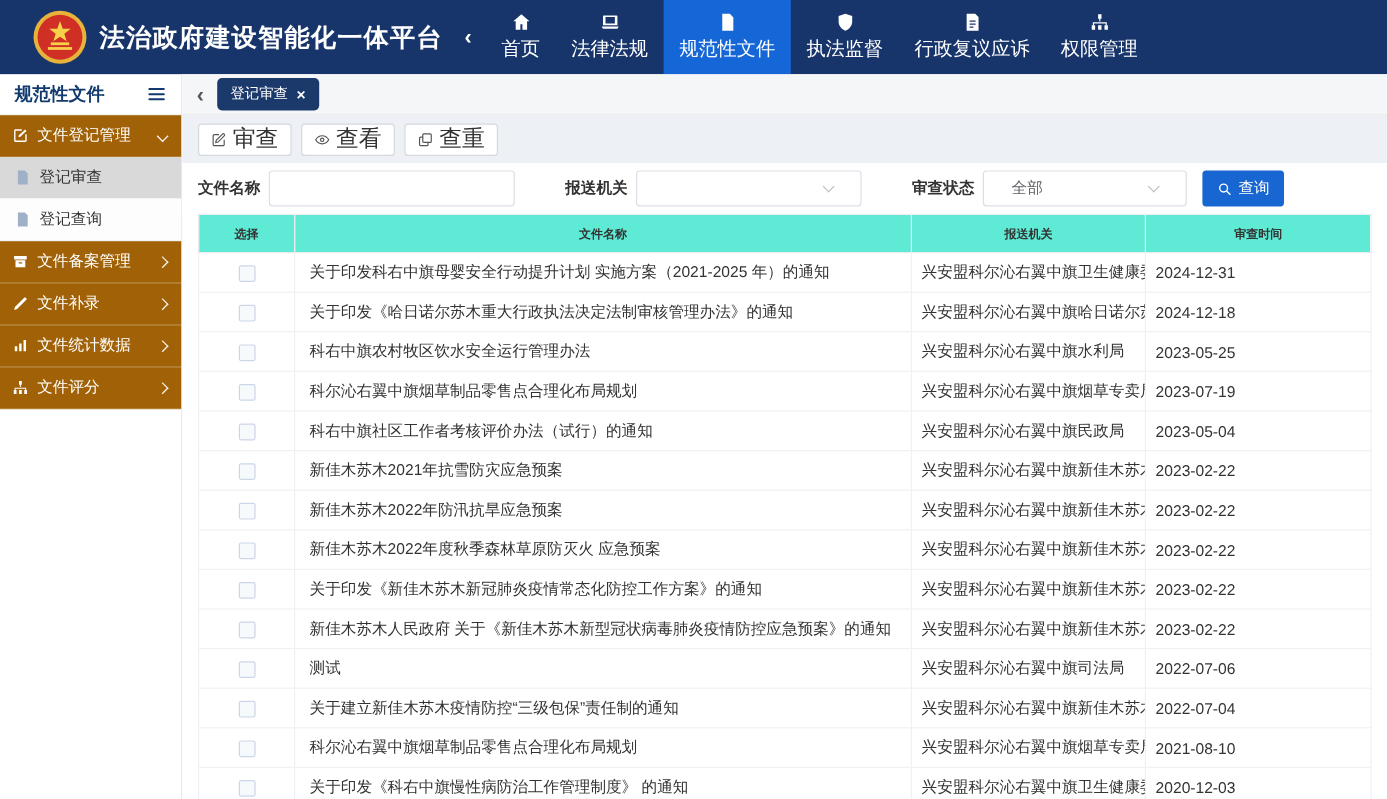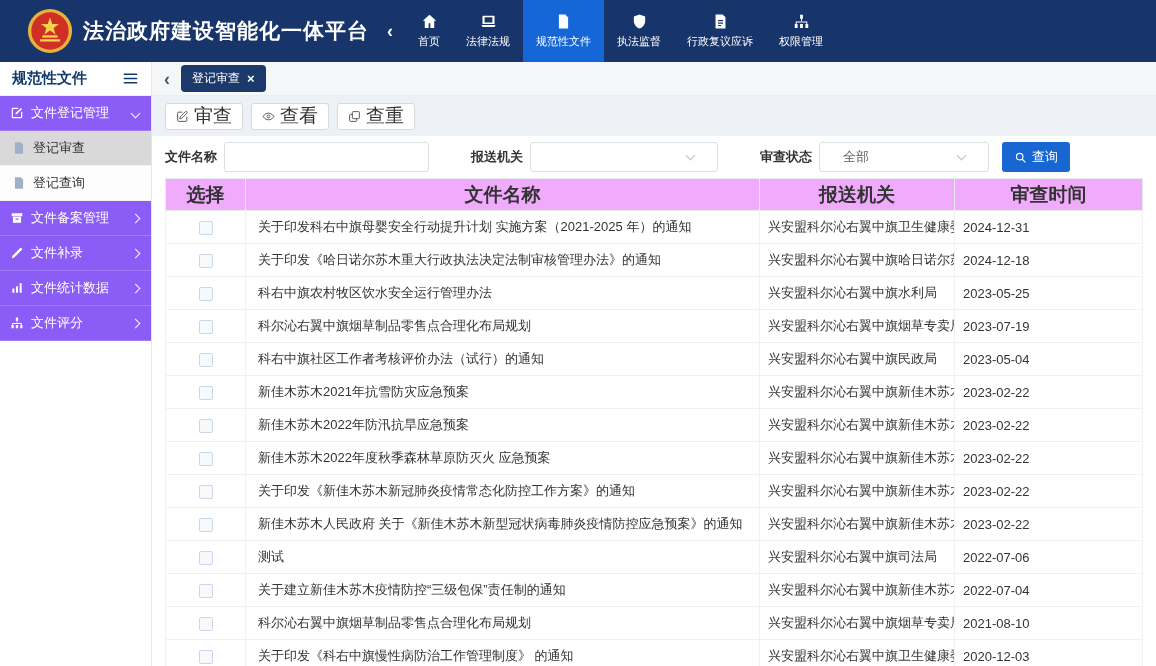--- a/index.html
+++ b/index.html
@@ -11,32 +11,32 @@
   .brand{display:flex;align-items:center;gap:10px;padding-left:27px;}
   .logo{width:46px;height:46px;display:flex;flex:none;}
   .logo svg{width:46px;height:46px;}
   .app-title{font-size:21px;font-weight:bold;letter-spacing:1px;white-space:nowrap;}
   .collapse-arrow{font-size:18px;font-weight:bold;margin:0 12px 0 8px;cursor:pointer;line-height:1;}
   .topnav{display:flex;align-items:stretch;}
   .topnav-item{display:flex;flex-direction:column;align-items:center;justify-content:center;gap:4px;padding:0 13px;cursor:pointer;white-space:nowrap;}
   .topnav-item.active{background:#1566d6;}
   .tn-icon{color:#fff;display:block;}
   .tn-icon svg{width:17px;height:17px;display:block;}
-  .tn-label{font-size:11px;}
+  .tn-label{font-size:16px;}
 
   
   .layout{display:flex;height:604px;}
 
   
   .sidebar{width:152px;border-right:1px solid #e6e6e6;background:#fff;flex:none;display:flex;flex-direction:column;}
   .sidebar-head{height:34px;flex:none;display:flex;align-items:center;justify-content:space-between;padding:0 12px;color:#123a6e;font-weight:bold;font-size:15px;border-bottom:1px solid #f0f0f0;}
   .hamburger{color:#123a6e;cursor:pointer;display:block;}
   .hamburger svg{width:17px;height:17px;display:block;}
   .side-item{height:35px;display:flex;align-items:center;gap:7px;padding:0 10px;font-size:13px;cursor:pointer;}
-  .side-item.group{background:#8b5cf6;color:#fff;border-bottom:1px solid rgba(255,255,255,.18);}
+  .side-item.group{background:#a16207;color:#fff;border-bottom:1px solid rgba(255,255,255,.18);}
   .side-item.sub{color:#333;background:#fdfdfd;border-bottom:1px solid #f3f3f3;padding-left:12px;}
   .side-item.sub.selected{background:#d9d9d9;}
   .si-icon{display:block;flex:none;}
   .si-icon svg{width:14px;height:14px;display:block;}
   .side-item.sub .si-icon{color:#9fb0c9;}
   .chev{display:inline-block;width:7px;height:7px;border-right:1.7px solid currentColor;border-bottom:1.7px solid currentColor;flex:none;}
   .chev.right{transform:rotate(-45deg);}
   .chev.down{transform:rotate(45deg);}
   .side-item .chev{margin-left:auto;margin-right:2px;opacity:.95;}
 
@@ -60,21 +60,21 @@
   .f-select.s1{width:188px;}
   .f-select.s2{width:170px;}
   .sel-chev{color:#b9bec7;margin-top:-3px;}
   .query-btn{margin-left:13px;background:#1766d1;color:#fff;border:none;border-radius:3px;height:30px;padding:0 12px;display:inline-flex;align-items:center;gap:5px;font-size:13px;cursor:pointer;font-family:inherit;}
   .q-icon{color:#fff;display:block;}
   .q-icon svg{width:13px;height:13px;display:block;}
 
   
   .table-wrap{flex:1;overflow:hidden;padding:0 13px;}
   table{width:100%;border-collapse:collapse;table-layout:fixed;}
-  th{background:#f0abfc;height:32px;font-weight:bold;font-size:19px;color:#333;border:1px solid #e9ebee;text-align:center;white-space:nowrap;overflow:hidden;}
+  th{background:#5eead4;height:32px;font-weight:bold;font-size:10px;color:#333;border:1px solid #e9ebee;text-align:center;white-space:nowrap;overflow:hidden;}
   td{height:33px;border:1px solid #f0f1f3;font-size:13px;color:#333;white-space:nowrap;overflow:hidden;}
   th.c-sel,td.c-sel{width:80px;text-align:center;}
   th.c-agency,td.c-agency{width:195px;}
   td.c-agency{padding:0 8px;text-align:left;}
   th.c-date,td.c-date{width:188px;}
   td.c-date{padding:0 8px;text-align:left;}
   td.c-name{padding:0 12px;text-align:left;}
   input[type=checkbox]{appearance:none;-webkit-appearance:none;width:14px;height:14px;border:1px solid #ccd6e8;border-radius:2px;background:#f7fafd;vertical-align:middle;cursor:pointer;}
 </style>
 </head>

